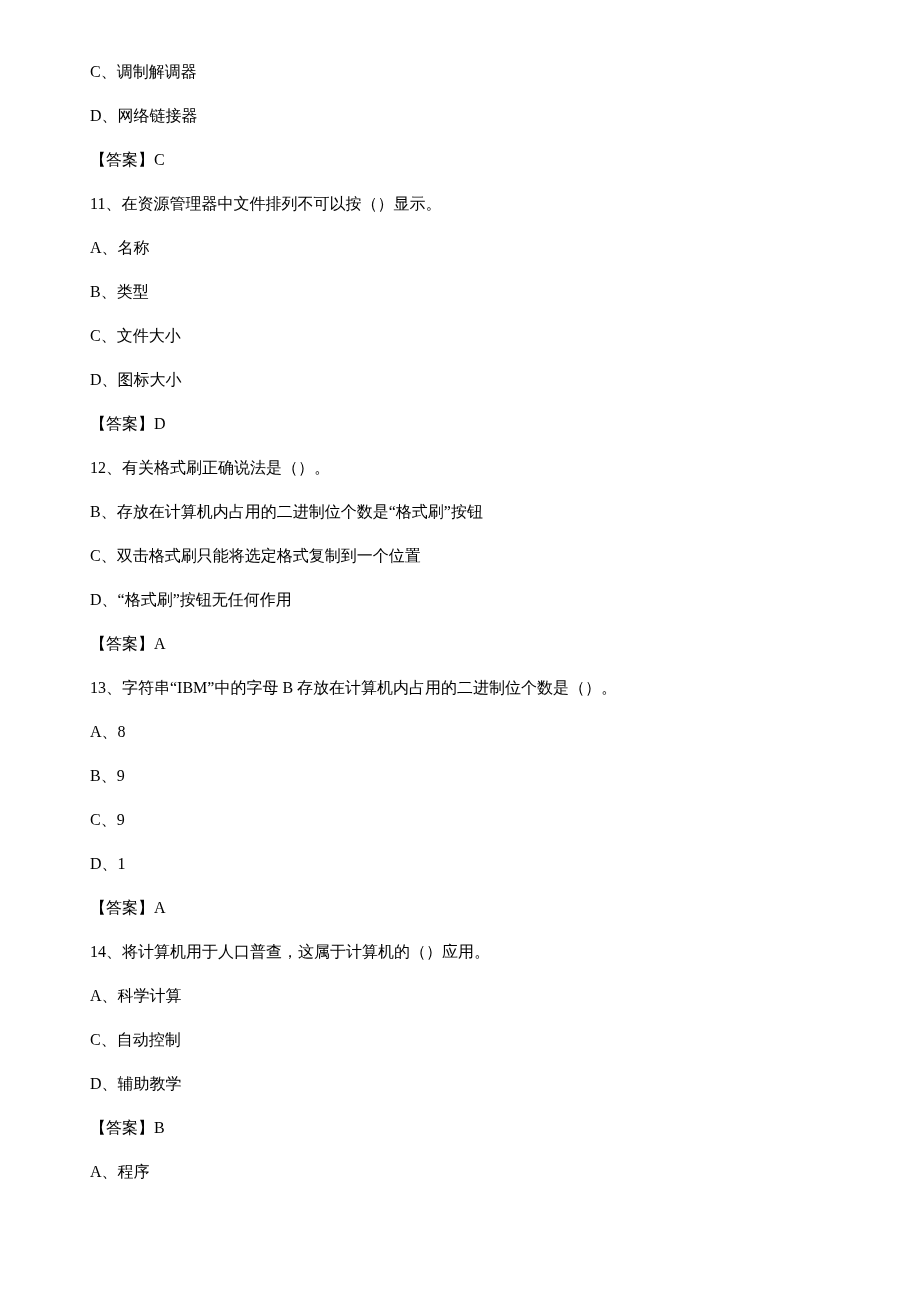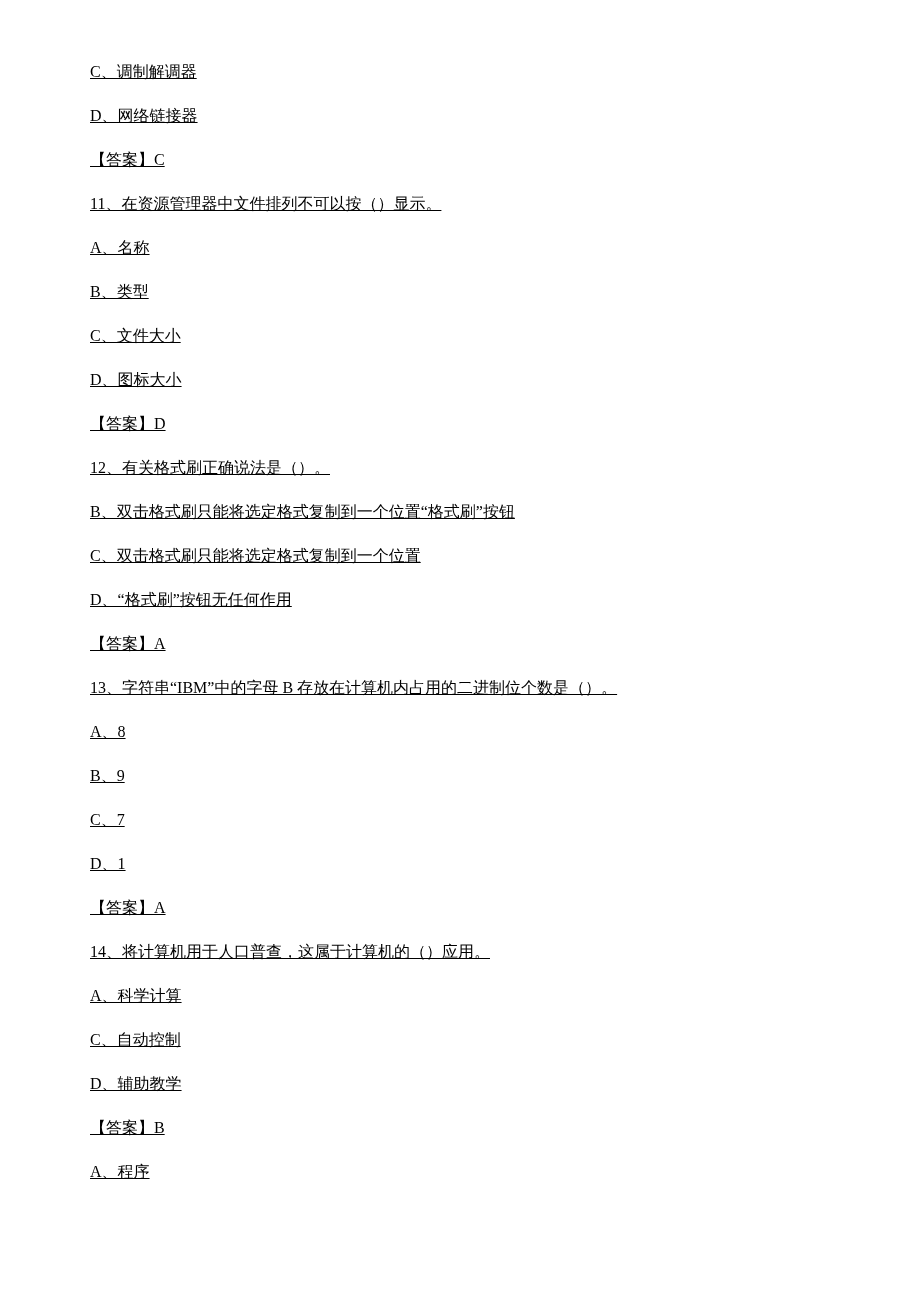--- a/index.html
+++ b/index.html
@@ -14,49 +14,48 @@
     box-sizing: border-box;
   }
   .page {
     padding: 60px 90px 40px 90px;
     box-sizing: border-box;
     width: 920px;
   }
   .line {
     margin-bottom: 20px;
     line-height: 1.5;
-    text-decoration: underline;
   }
 </style>
 </head>
 <body>
 
 <div class="page">
 
   <div class="line">C、调制解调器</div>
   <div class="line">D、网络链接器</div>
   <div class="line">【答案】C</div>
 
   <div class="line">11、在资源管理器中文件排列不可以按（）显示。</div>
   <div class="line">A、名称</div>
   <div class="line">B、类型</div>
   <div class="line">C、文件大小</div>
   <div class="line">D、图标大小</div>
   <div class="line">【答案】D</div>
 
   <div class="line">12、有关格式刷正确说法是（）。</div>
-  <div class="line">B、双击格式刷只能将选定格式复制到一个位置“格式刷”按钮</div>
+  <div class="line">B、存放在计算机内占用的二进制位个数是“格式刷”按钮</div>
   <div class="line">C、双击格式刷只能将选定格式复制到一个位置</div>
   <div class="line">D、“格式刷”按钮无任何作用</div>
   <div class="line">【答案】A</div>
 
   <div class="line">13、字符串“IBM”中的字母 B 存放在计算机内占用的二进制位个数是（）。</div>
   <div class="line">A、8</div>
   <div class="line">B、9</div>
-  <div class="line">C、7</div>
+  <div class="line">C、9</div>
   <div class="line">D、1</div>
   <div class="line">【答案】A</div>
 
   <div class="line">14、将计算机用于人口普查，这属于计算机的（）应用。</div>
   <div class="line">A、科学计算</div>
   <div class="line">C、自动控制</div>
   <div class="line">D、辅助教学</div>
   <div class="line">【答案】B</div>
 
   <div class="line">A、程序</div>

